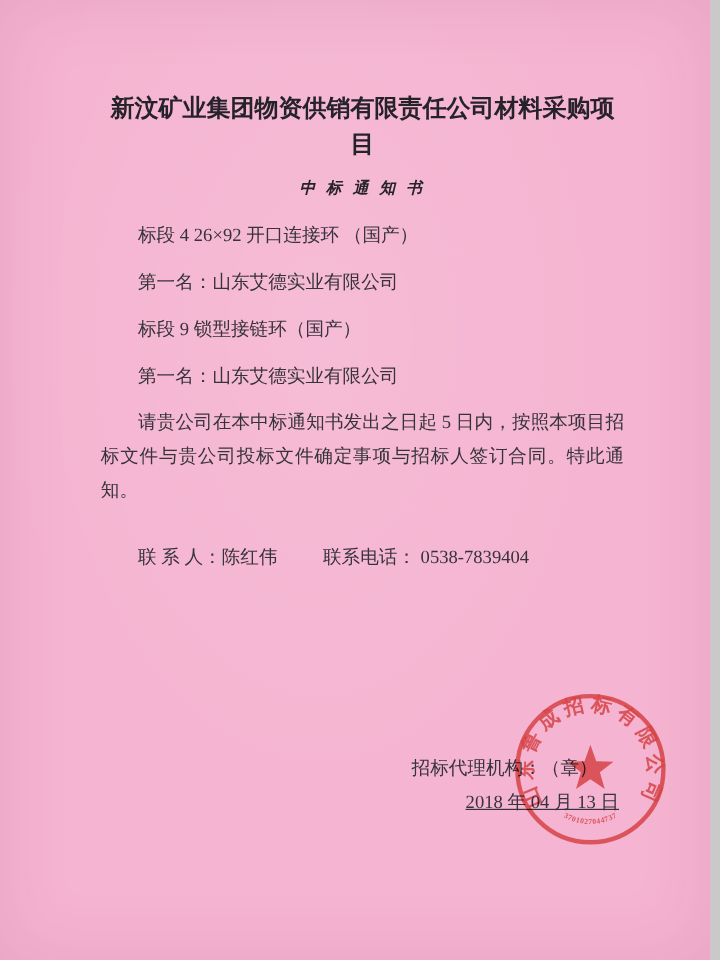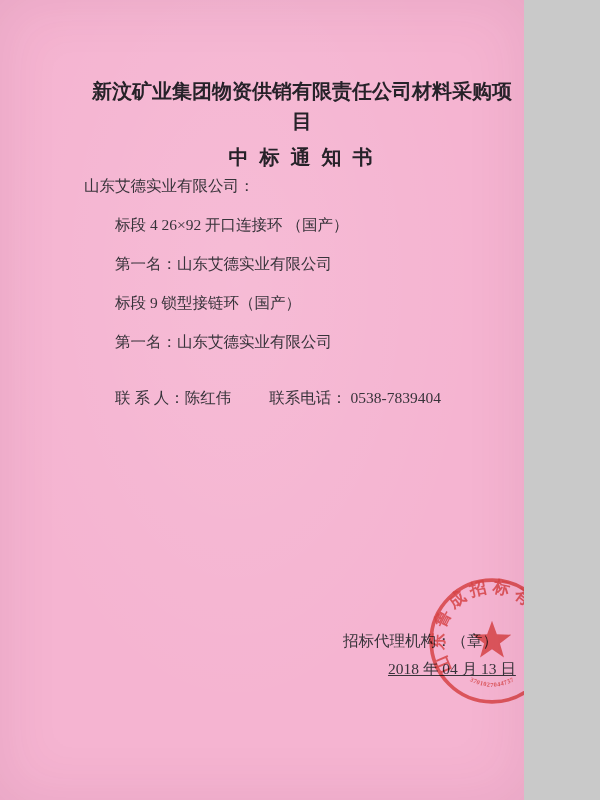--- a/index.html
+++ b/index.html
@@ -3,21 +3,21 @@
 <meta charset="utf-8">
 <style>
   html, body { margin: 0; padding: 0; }
   body {
     width: 600px; height: 800px;
     background: #c9c9c9;
     font-family: "Liberation Serif", "DejaVu Serif", serif;
   }
   .page {
     position: relative;
-    width: 524px; height: 800px;
+    width: 592px; height: 800px;
     overflow: hidden;
     background:
       radial-gradient(ellipse at 45% 35%, rgba(255,255,255,0.10), rgba(0,0,0,0) 60%),
       var(--paper, #f5b4d1);
     box-shadow: inset 0 0 60px rgba(120,40,80,0.10);
     color: var(--ink, #37333a);
     font-size: 15.5px;
     line-height: 28px;
   }
   .content {
@@ -28,25 +28,26 @@
   .title1 {
     margin: 76px 0 0 0;
     font-size: 20px; line-height: 30px;
     font-weight: bold;
     text-align: center;
     letter-spacing: 0px;
     color: #262229;
   }
   .title2 {
     margin: 6px 0 0 0;
-    font-size: 20px; line-height: 30px;
+    font-size: 13px; line-height: 30px;
     font-weight: bold;
     text-align: center;
     letter-spacing: 3px;
     color: #262229;
+    font-style: italic;
   }
   .addressee { margin: 6px 0 0 0; }
   p.body { margin: 0; text-align: justify; }
   p.indent { text-indent: 2em; margin-top: 11px; }
   .para-intro { margin-top: 14px !important; }
   .contact { margin-top: 28px !important; text-align: left; }
   .contact .phone { margin-left: 34px; }
   .agency-line, .date-line {
     position: absolute;
     white-space: nowrap;
@@ -70,28 +71,28 @@
 </style>
 </head>
 <body>
 
 <div class="page">
   <div class="content">
 
     <h1 class="title1">新汶矿业集团物资供销有限责任公司材料采购项目</h1>
     <h2 class="title2">中 标 通 知 书</h2>
 
-    <p class="body addressee">山东艾德实业有限公司：</p>
 
 
     <p class="body indent">标段 4 26×92 开口连接环 （国产）</p>
     <p class="body indent">第一名：山东艾德实业有限公司</p>
     <p class="body indent">标段 9 锁型接链环（国产）</p>
     <p class="body indent">第一名：山东艾德实业有限公司</p>
 
+    <p class="body indent">请贵公司在本中标通知书发出之日起 5 日内，按照本项目招标文件与贵公司投标文件确定事项与招标人签订合同。特此通知。</p>
 
     <p class="body indent contact">
       <span>联 系 人：陈红伟</span>
       <span class="phone">联系电话： 0538-7839404</span>
     </p>
   </div>
 
   <div class="agency-line">招标代理机构：（章）</div>
   <div class="date-line">2018 年 04 月 13 日</div>
 

